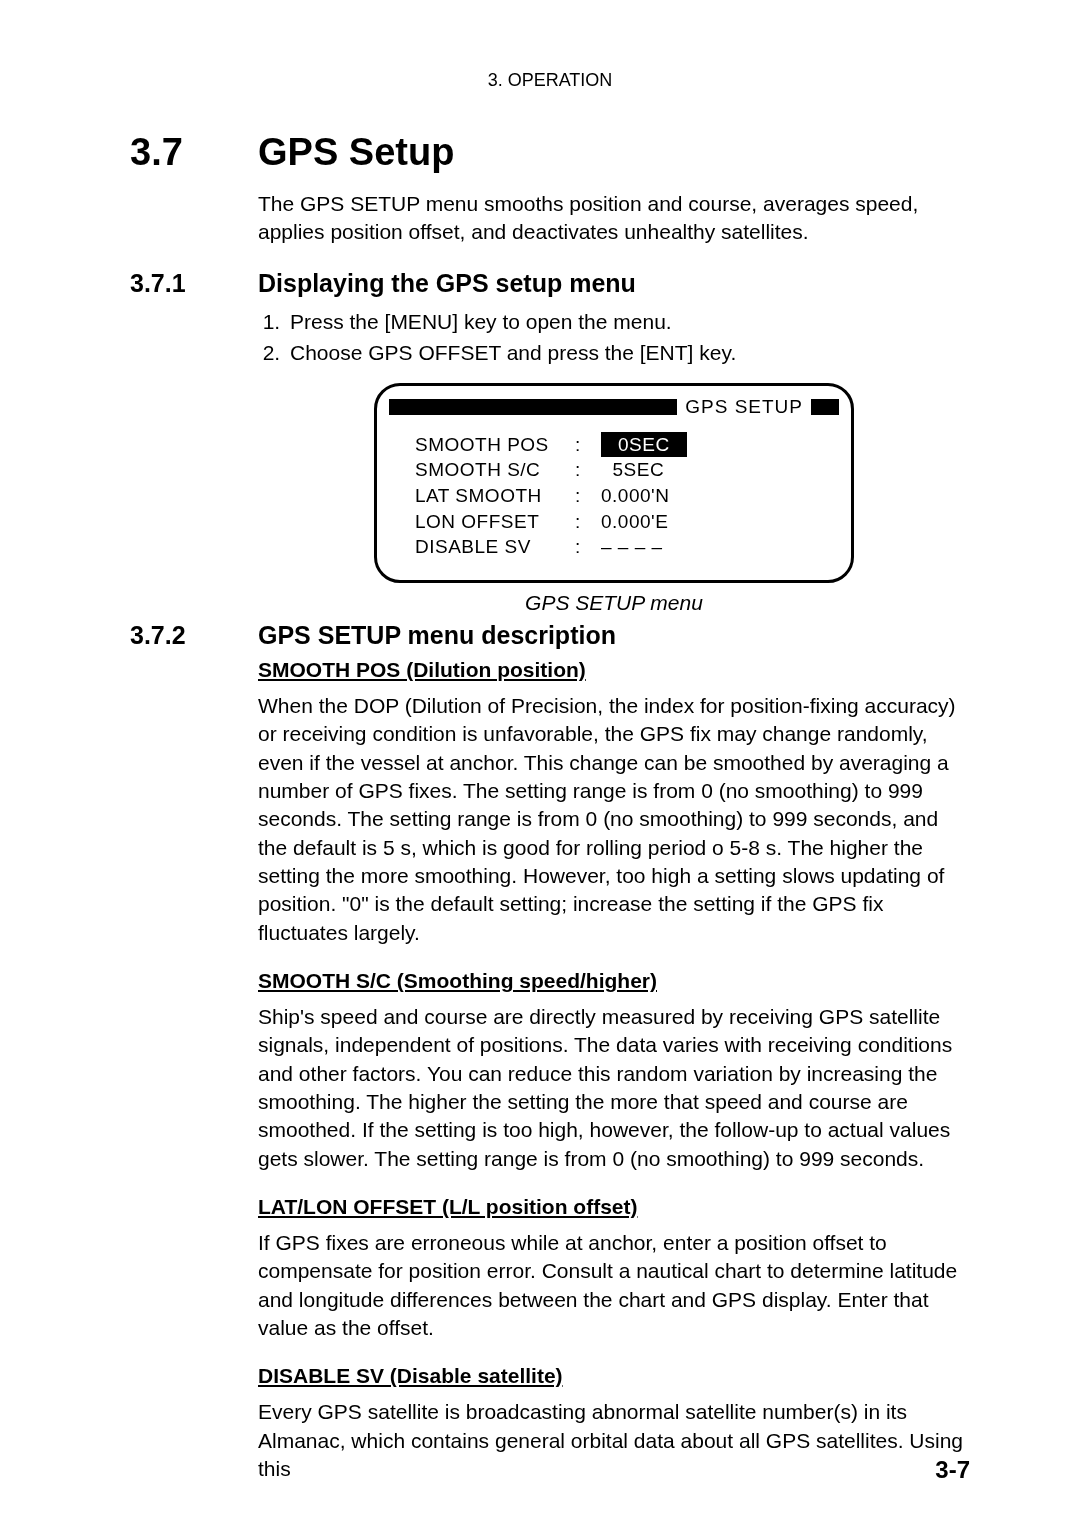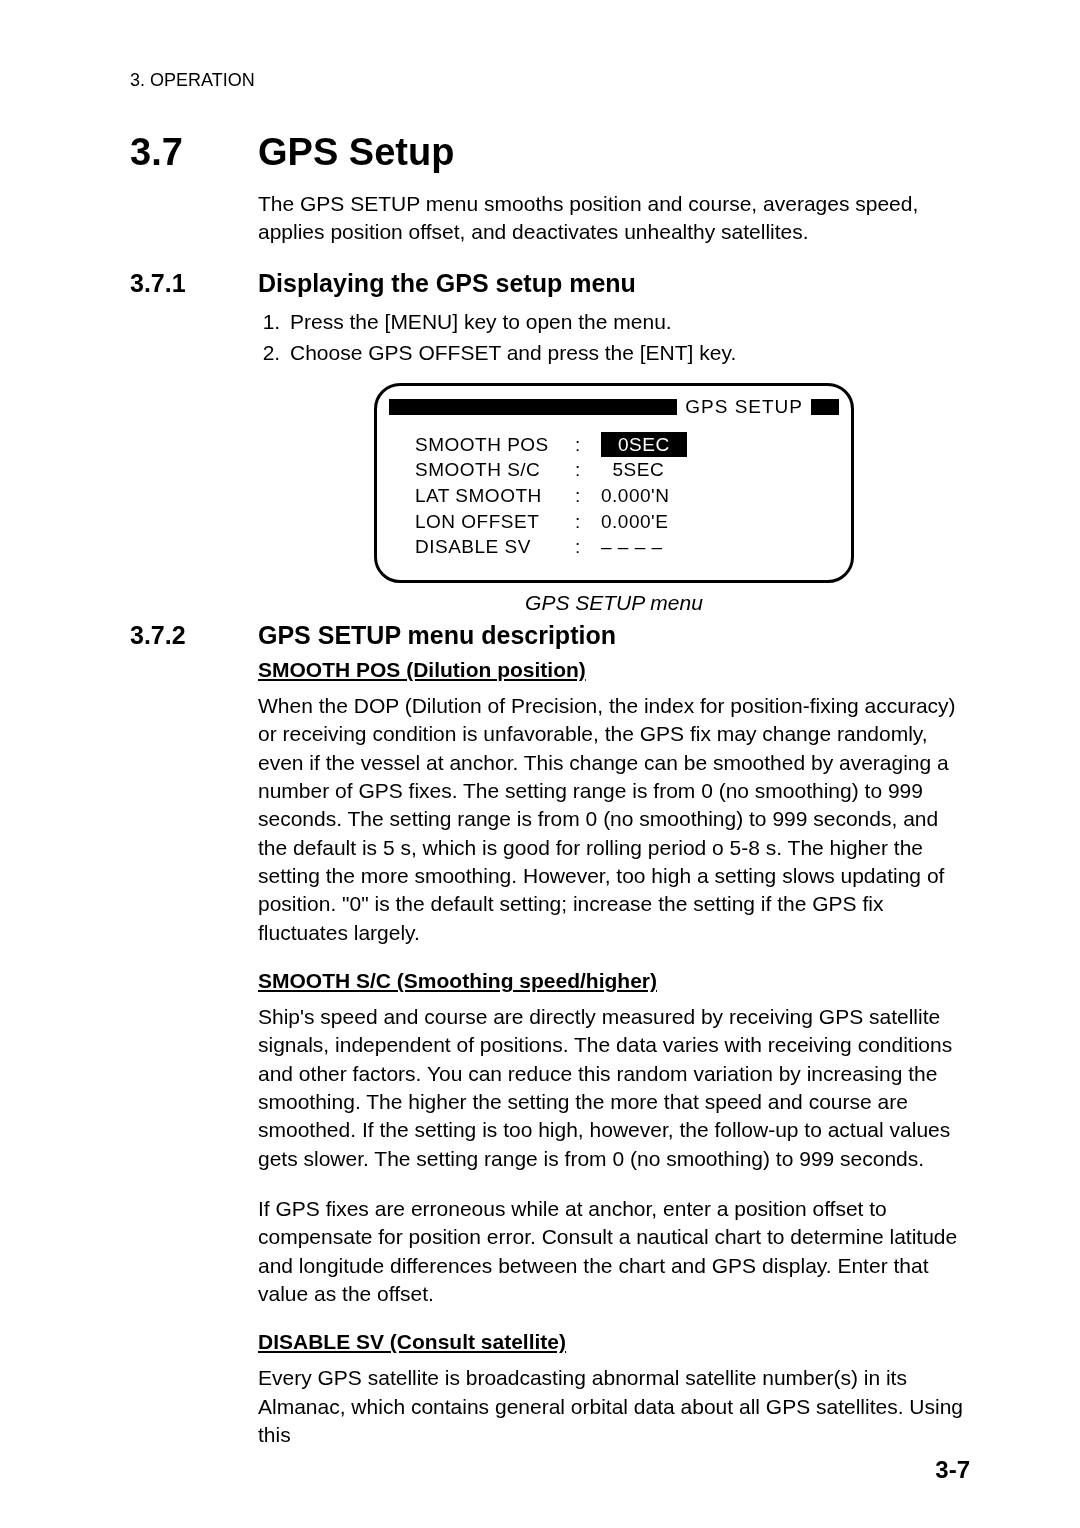--- a/index.html
+++ b/index.html
@@ -7,21 +7,21 @@
   body {
     font-family: Arial, Helvetica, sans-serif;
     color: #000;
     background: #fff;
     position: relative;
   }
   .page {
     padding: 70px 110px 50px 130px;
   }
   .header-run {
-    text-align: left;
+    text-align: center;
     font-size: 18px;
     margin-bottom: 40px;
   }
   .sec-title-row {
     display: flex;
     align-items: baseline;
     margin-bottom: 16px;
     margin-top: 11px;
   }
   .sec-num {
@@ -201,20 +201,21 @@
     <div class="sub-title">GPS SETUP menu description</div>
   </div>
 
   <div class="body-indent">
     <div class="para-head" style="margin-top:4px;">SMOOTH POS (Dilution position)</div>
     <p class="body">When the DOP (Dilution of Precision, the index for position-fixing accuracy) or receiving condition is unfavorable, the GPS fix may change randomly, even if the vessel at anchor. This change can be smoothed by averaging a number of GPS fixes. The setting range is from 0 (no smoothing) to 999 seconds. The setting range is from 0 (no smoothing) to 999 seconds, and the default is 5 s, which is good for rolling period o 5-8 s. The higher the setting the more smoothing. However, too high a setting slows updating of position. "0" is the default setting; increase the setting if the GPS fix fluctuates largely.</p>
 
     <div class="para-head">SMOOTH S/C (Smoothing speed/higher)</div>
     <p class="body">Ship's speed and course are directly measured by receiving GPS satellite signals, independent of positions. The data varies with receiving conditions and other factors. You can reduce this random variation by increasing the smoothing. The higher the setting the more that speed and course are smoothed. If the setting is too high, however, the follow-up to actual values gets slower. The setting range is from 0 (no smoothing) to 999 seconds.</p>
 
+    <div class="para-head">LAT/LON OFFSET (L/L position offset)</div>
     <p class="body">If GPS fixes are erroneous while at anchor, enter a position offset to compensate for position error. Consult a nautical chart to determine latitude and longitude differences between the chart and GPS display. Enter that value as the offset.</p>
 
-    <div class="para-head">DISABLE SV (Consult satellite)</div>
+    <div class="para-head">DISABLE SV (Disable satellite)</div>
     <p class="body" style="margin-bottom:0;">Every GPS satellite is broadcasting abnormal satellite number(s) in its Almanac, which contains general orbital data about all GPS satellites. Using this</p>
   </div>
 </div>
 
 <div class="page-num">3-7</div>
 
 </body></html>

